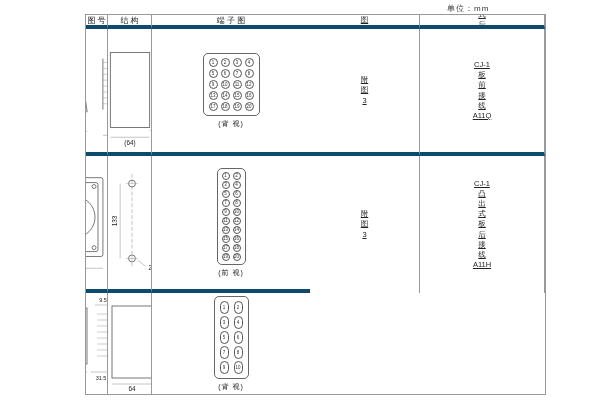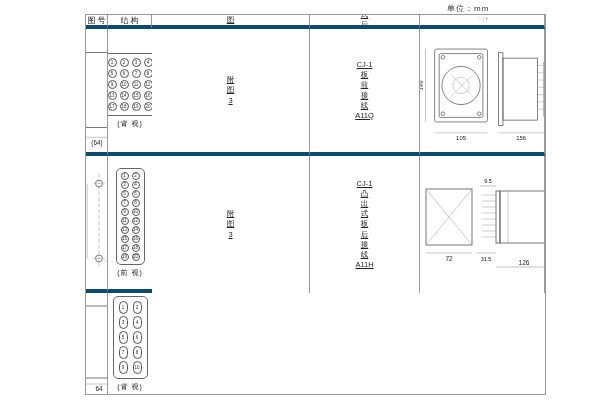--- a/index.html
+++ b/index.html
@@ -47,20 +47,21 @@
 </style>
 </head>
 <body>
 
 <div class="unit">单位：mm</div>
 
 <div class="tbl">
 
   <div class="cell hdr">图 号</div>
   <div class="cell hdr">结 构</div>
+  <div class="cell hdr last-col">端 子 图</div>
 
   <div class="cell figcol">附
 图
 3</div>
   <div class="cell structcol">CJ-1
 嵌
 入
 式
 后
 接

